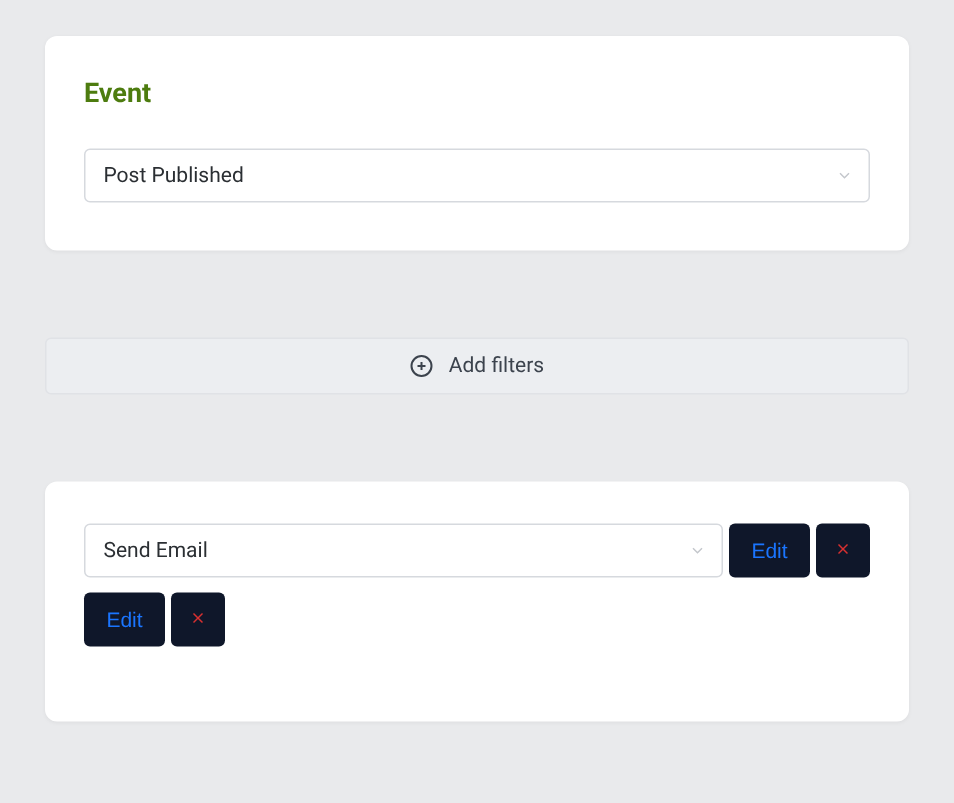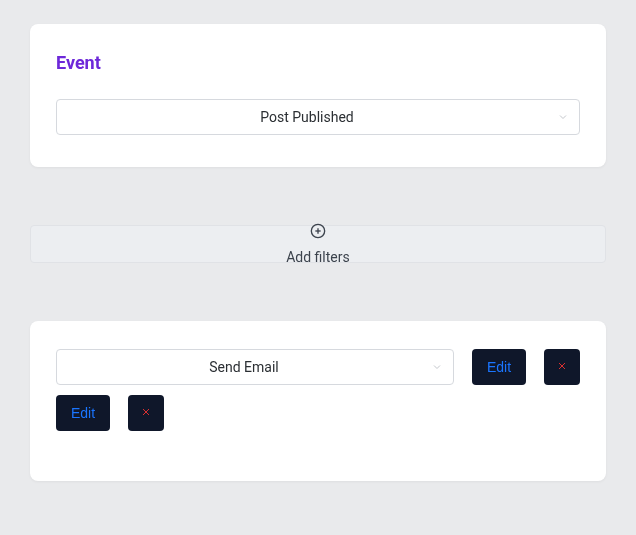--- a/index.html
+++ b/index.html
@@ -20,37 +20,36 @@
     .card.event {
       margin-top: 24px;
     }
     .card.actions {
       margin-top: 58px;
       padding-bottom: 40px;
     }
     .card h2 {
       font-size: 18px;
       font-weight: 700;
-      color: #6d28d9;
+      color: #4d7c0f;
       margin-bottom: 26px;
     }
     .select-box {
       width: 100%;
       height: 36px;
       border: 1px solid #d6d9de;
       border-radius: 4px;
       background: #fff;
       display: flex;
       align-items: center;
       padding: 0 34px 0 12px;
       color: #2b2f33;
       font-size: 14px;
       cursor: pointer;
       position: relative;
-      justify-content: center;
     }
     .select-box .chev {
       position: absolute;
       right: 10px;
       top: 50%;
       transform: translateY(-50%);
       color: #c4c7cc;
       display: flex;
       align-items: center;
     }
@@ -61,31 +60,30 @@
       border: 1px solid #e0e2e6;
       border-radius: 4px;
       background: #eceef1;
       display: flex;
       align-items: center;
       justify-content: center;
       gap: 10px;
       color: #3c434d;
       font-size: 14px;
       cursor: pointer;
-      flex-direction: column;
     }
     .add-filters .plus {
       display: flex;
       align-items: center;
       color: #3c434d;
     }
     .action-row {
       display: flex;
       align-items: center;
-      gap: 18px;
+      gap: 4px;
       margin-bottom: 10px;
     }
     .action-row .select-box {
       flex: 1;
     }
     .btn {
       height: 36px;
       min-width: 54px;
       border: none;
       border-radius: 4px;

